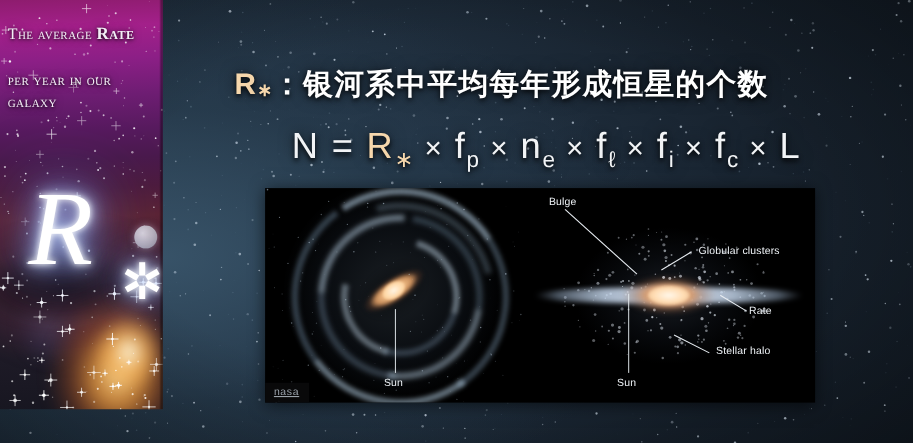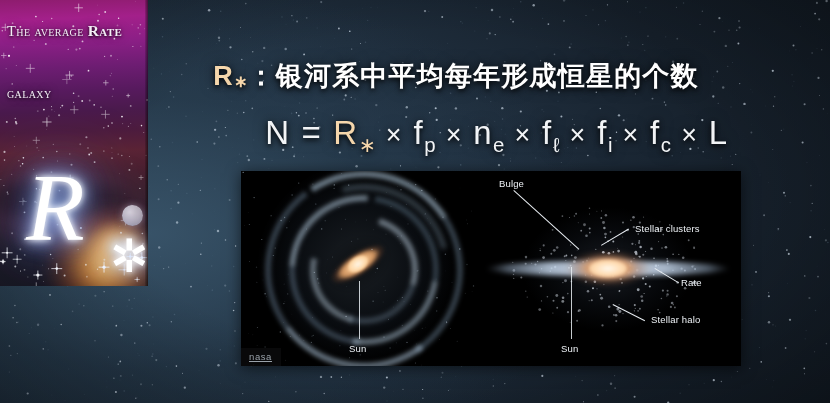--- a/index.html
+++ b/index.html
@@ -45,21 +45,21 @@
       radial-gradient(ellipse 95% 105% at 50% 48%, rgba(0,0,0,0) 38%, rgba(0,0,0,0.42) 82%, rgba(0,0,0,0.62) 100%);
     pointer-events: none;
   }
 
   
   #poster {
     position: absolute;
     left: 0;
     top: 0;
     width: 148px;
-    height: 286px;
+    height: 372px;
     overflow: hidden;
     background: linear-gradient(178deg,
         #8e1c6e 0%,
         #a3208a 7%,
         #8c1f86 15%,
         #6d1d72 24%,
         #571a5e 32%,
         #4a1a4c 39%,
         #4d1c3e 46%,
         #5b2435 53%,
@@ -1866,21 +1866,21 @@
         </g>
         <g opacity="0.66" stroke="#ffffff" stroke-width="0.7">
           <line x1="25.81259068385698" y1="68.34587233606726" x2="34.744603137439114" y2="68.34587233606726"></line>
           <line x1="30.278596910648048" y1="63.87986610927619" x2="30.278596910648048" y2="72.81187856285833"></line>
         </g>
       </svg>
 
     <div class="poster-caption">
       <span>The average </span><b>Rate</b><br>
       <br>
-      <br>
+      <span>per year in our</span><br>
       <span>galaxy</span>
     </div>
 
     <div class="poster-moon"></div>
     <div class="poster-R">R</div>
     <div class="poster-ast">✲</div>
     <div class="poster-edge"></div>
   </div>
 
   <div id="title-line">
@@ -2280,21 +2280,21 @@
           </svg>
         <div class="disc"></div>
         <div class="bulge"></div>
         <div class="bulge-core"></div>
       </div>
 
       <div class="leader" style="left:39px;top:19px;width:88px;transform:rotate(42deg);"></div>
       <div class="lbl" style="left:24px;top:7px;">Bulge</div>
 
       <div class="leader" style="left:126px;top:74px;width:32px;transform:rotate(-31deg);"></div>
-      <div class="lbl" style="left:160px;top:52px;">Stellar clusters</div>
+      <div class="lbl" style="left:160px;top:52px;">Globular clusters</div>
 
       <div class="leader" style="left:180px;top:97px;width:28px;transform:rotate(31deg);"></div>
       <div class="lbl" style="left:206px;top:106px;">Rate</div>
 
       <div class="leader" style="left:138px;top:133px;width:36px;transform:rotate(27deg);"></div>
       <div class="lbl" style="left:176px;top:143px;">Stellar halo</div>
 
       <div class="leader" style="left:97px;top:96px;width:72px;transform:rotate(90deg);opacity:0.85;"></div>
       <div class="lbl" style="left:86px;top:172px;">Sun</div>
     </div>

